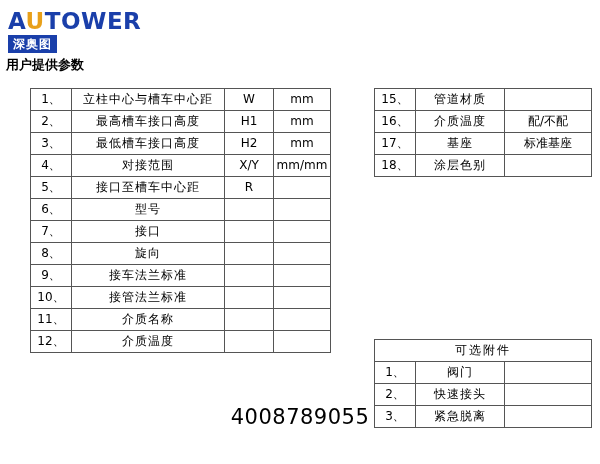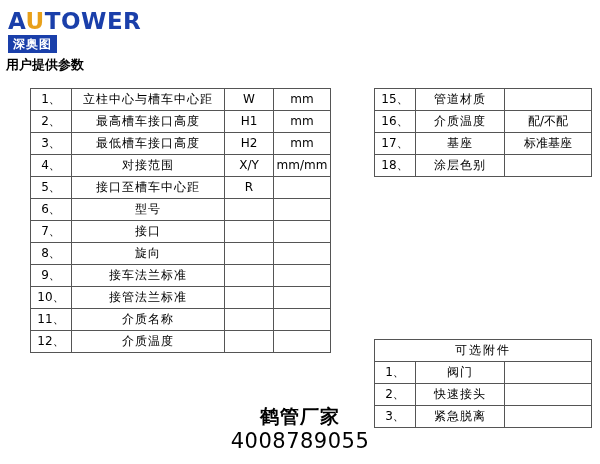--- a/index.html
+++ b/index.html
@@ -262,15 +262,14 @@
     </tr>
     <tr>
       <td class="c-idx">3、</td>
       <td class="c-name">紧急脱离</td>
       <td class="c-val"></td>
     </tr>
   </tbody>
 </table>
 
 <div class="footer">
-  <div class="footer-line1">鹤管厂家</div>
   <div class="footer-line2">4008789055</div>
 </div>
 
 </body></html>

